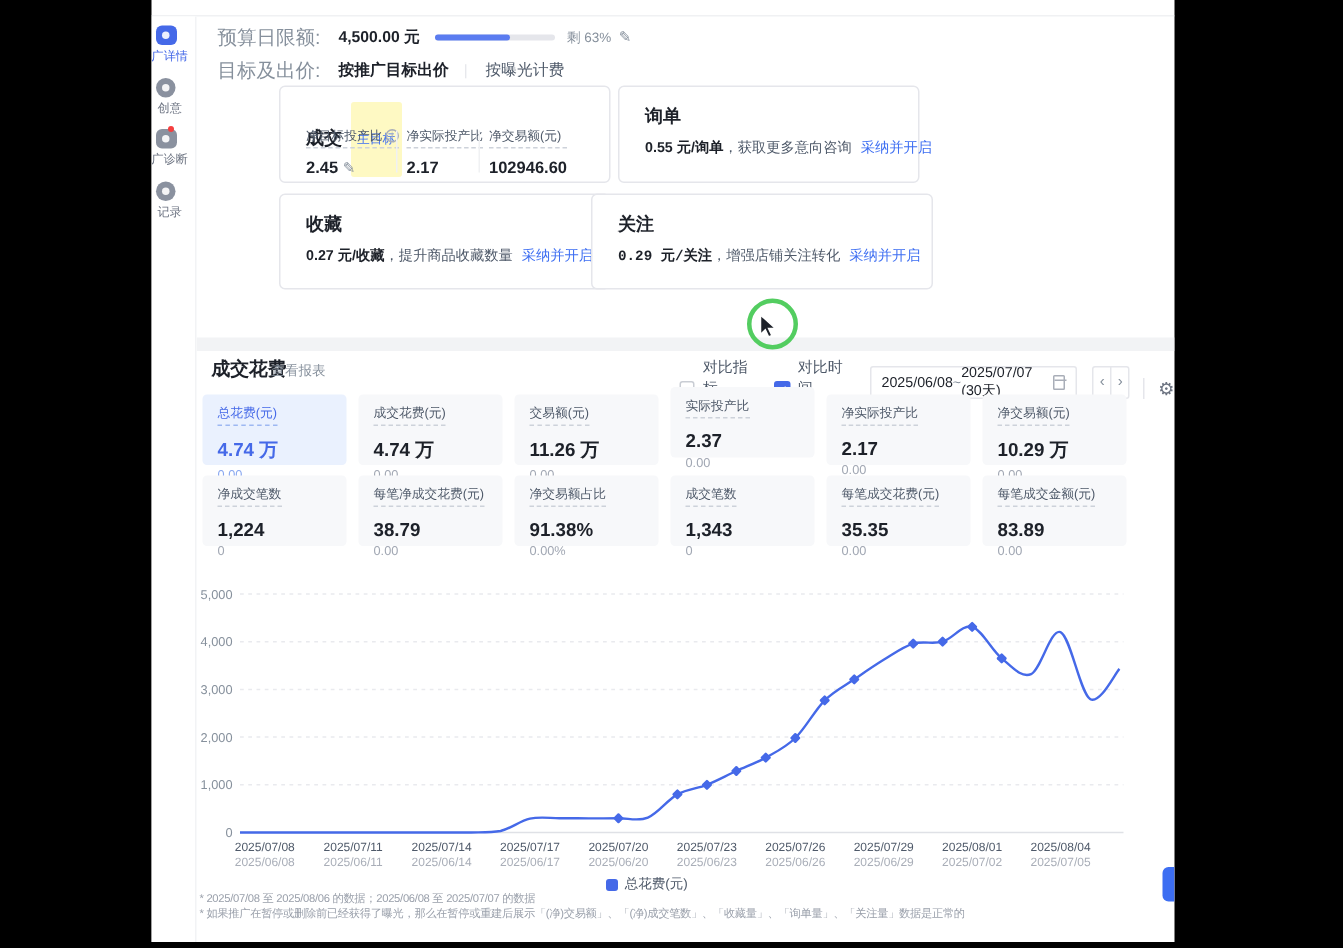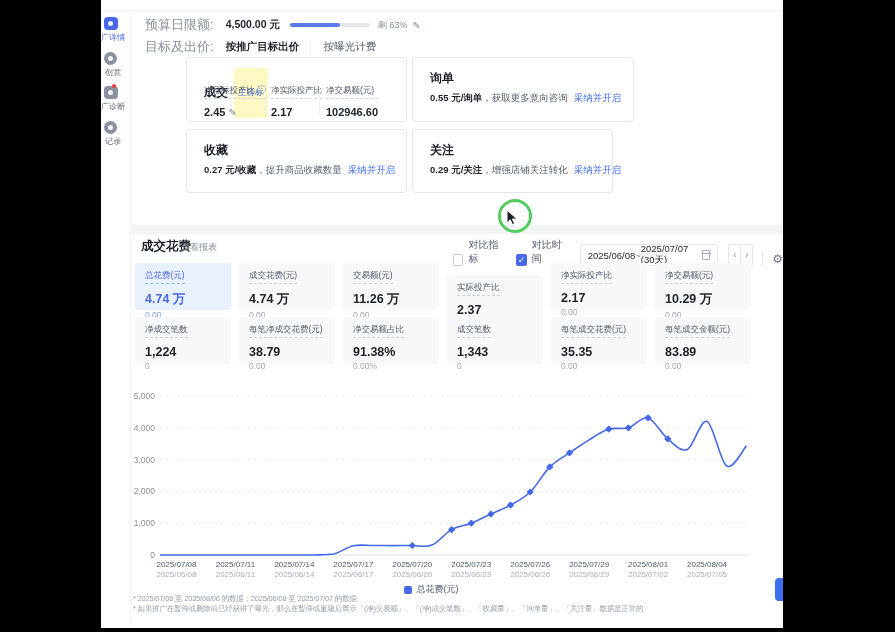--- a/index.html
+++ b/index.html
@@ -173,29 +173,29 @@
             <div class="gc-mlabel">净实际投产比</div>
             <div class="gc-mvalue">2.17</div>
           </div>
           <div class="gc-mcol" style="left: 139px;">
             <div class="gc-mlabel">净交易额(元)</div>
             <div class="gc-mvalue">102946.60</div>
           </div>
           <div class="gc-vdiv" style="left: 77px;"></div>
           <div class="gc-vdiv" style="left: 132px;"></div>
         </div>
-        <div class="goal-card" style="left: 311px; top: 57px; width: 222px; height: 65px;">
+        <div class="goal-card" style="left: 311px; top: 57px; width: 201px; height: 65px;">
           <div style="position: absolute; left: 17px; top: 10px;"><span class="gc-title">询单</span></div>
           <div class="gc-body"><span class="gc-price">0.55 元/询单</span><span>，获取更多意向咨询</span><span class="gc-link">采纳并开启</span></div>
         </div>
         <div class="goal-card" style="left: 85px; top: 129px; width: 221px; height: 64px;">
           <div style="position: absolute; left: 17px; top: 10px;"><span class="gc-title">收藏</span></div>
           <div class="gc-body"><span class="gc-price">0.27 元/收藏</span><span>，提升商品收藏数量</span><span class="gc-link">采纳并开启</span></div>
         </div>
-        <div class="goal-card" style="left: 311px; top: 129px; width: 201px; height: 64px;">
+        <div class="goal-card" style="left: 293px; top: 129px; width: 228px; height: 64px; font-family: Liberation Mono, monospace;">
           <div style="position: absolute; left: 17px; top: 10px;"><span class="gc-title">关注</span></div>
           <div class="gc-body"><span class="gc-price">0.29 元/关注</span><span>，增强店铺关注转化</span><span class="gc-link">采纳并开启</span></div>
         </div>
       </div>
 
 
     <div class="gray-band"></div>
 
     <div class="trend-title">成交花费</div>
     <div class="trend-report">查看报表</div>
@@ -213,21 +213,21 @@
       <span class="navbtn left">‹</span>
       <span class="navbtn right">›</span>
       <span class="vline"></span>
       <span class="gear">⚙</span>
     </div>
 
     <div id="metric-grid">
         <div class="mgrid-cell hl" style="left: 34px; top: 263px;"><div class="m-label">总花费(元)</div><div class="m-value">4.74 万</div><div class="m-sub">0.00</div></div>
         <div class="mgrid-cell" style="left: 138px; top: 263px;"><div class="m-label">成交花费(元)</div><div class="m-value">4.74 万</div><div class="m-sub">0.00</div></div>
         <div class="mgrid-cell" style="left: 242px; top: 263px;"><div class="m-label">交易额(元)</div><div class="m-value">11.26 万</div><div class="m-sub">0.00</div></div>
-        <div class="mgrid-cell" style="left: 346px; top: 275px;"><div class="m-label">实际投产比</div><div class="m-value">2.37</div><div class="m-sub">0.00</div></div>
+        <div class="mgrid-cell" style="left: 346px; top: 258px;"><div class="m-label">实际投产比</div><div class="m-value">2.37</div><div class="m-sub">0.00</div></div>
         <div class="mgrid-cell" style="left: 450px; top: 263px;"><div class="m-label">净实际投产比</div><div class="m-value">2.17</div><div class="m-sub">0.00</div></div>
         <div class="mgrid-cell" style="left: 554px; top: 263px;"><div class="m-label">净交易额(元)</div><div class="m-value">10.29 万</div><div class="m-sub">0.00</div></div>
         <div class="mgrid-cell" style="left: 34px; top: 317px;"><div class="m-label">净成交笔数</div><div class="m-value">1,224</div><div class="m-sub">0</div></div>
         <div class="mgrid-cell" style="left: 138px; top: 317px;"><div class="m-label">每笔净成交花费(元)</div><div class="m-value">38.79</div><div class="m-sub">0.00</div></div>
         <div class="mgrid-cell" style="left: 242px; top: 317px;"><div class="m-label">净交易额占比</div><div class="m-value">91.38%</div><div class="m-sub">0.00%</div></div>
         <div class="mgrid-cell" style="left: 346px; top: 317px;"><div class="m-label">成交笔数</div><div class="m-value">1,343</div><div class="m-sub">0</div></div>
         <div class="mgrid-cell" style="left: 450px; top: 317px;"><div class="m-label">每笔成交花费(元)</div><div class="m-value">35.35</div><div class="m-sub">0.00</div></div>
         <div class="mgrid-cell" style="left: 554px; top: 317px;"><div class="m-label">每笔成交金额(元)</div><div class="m-value">83.89</div><div class="m-sub">0.00</div></div>
       </div>
 

